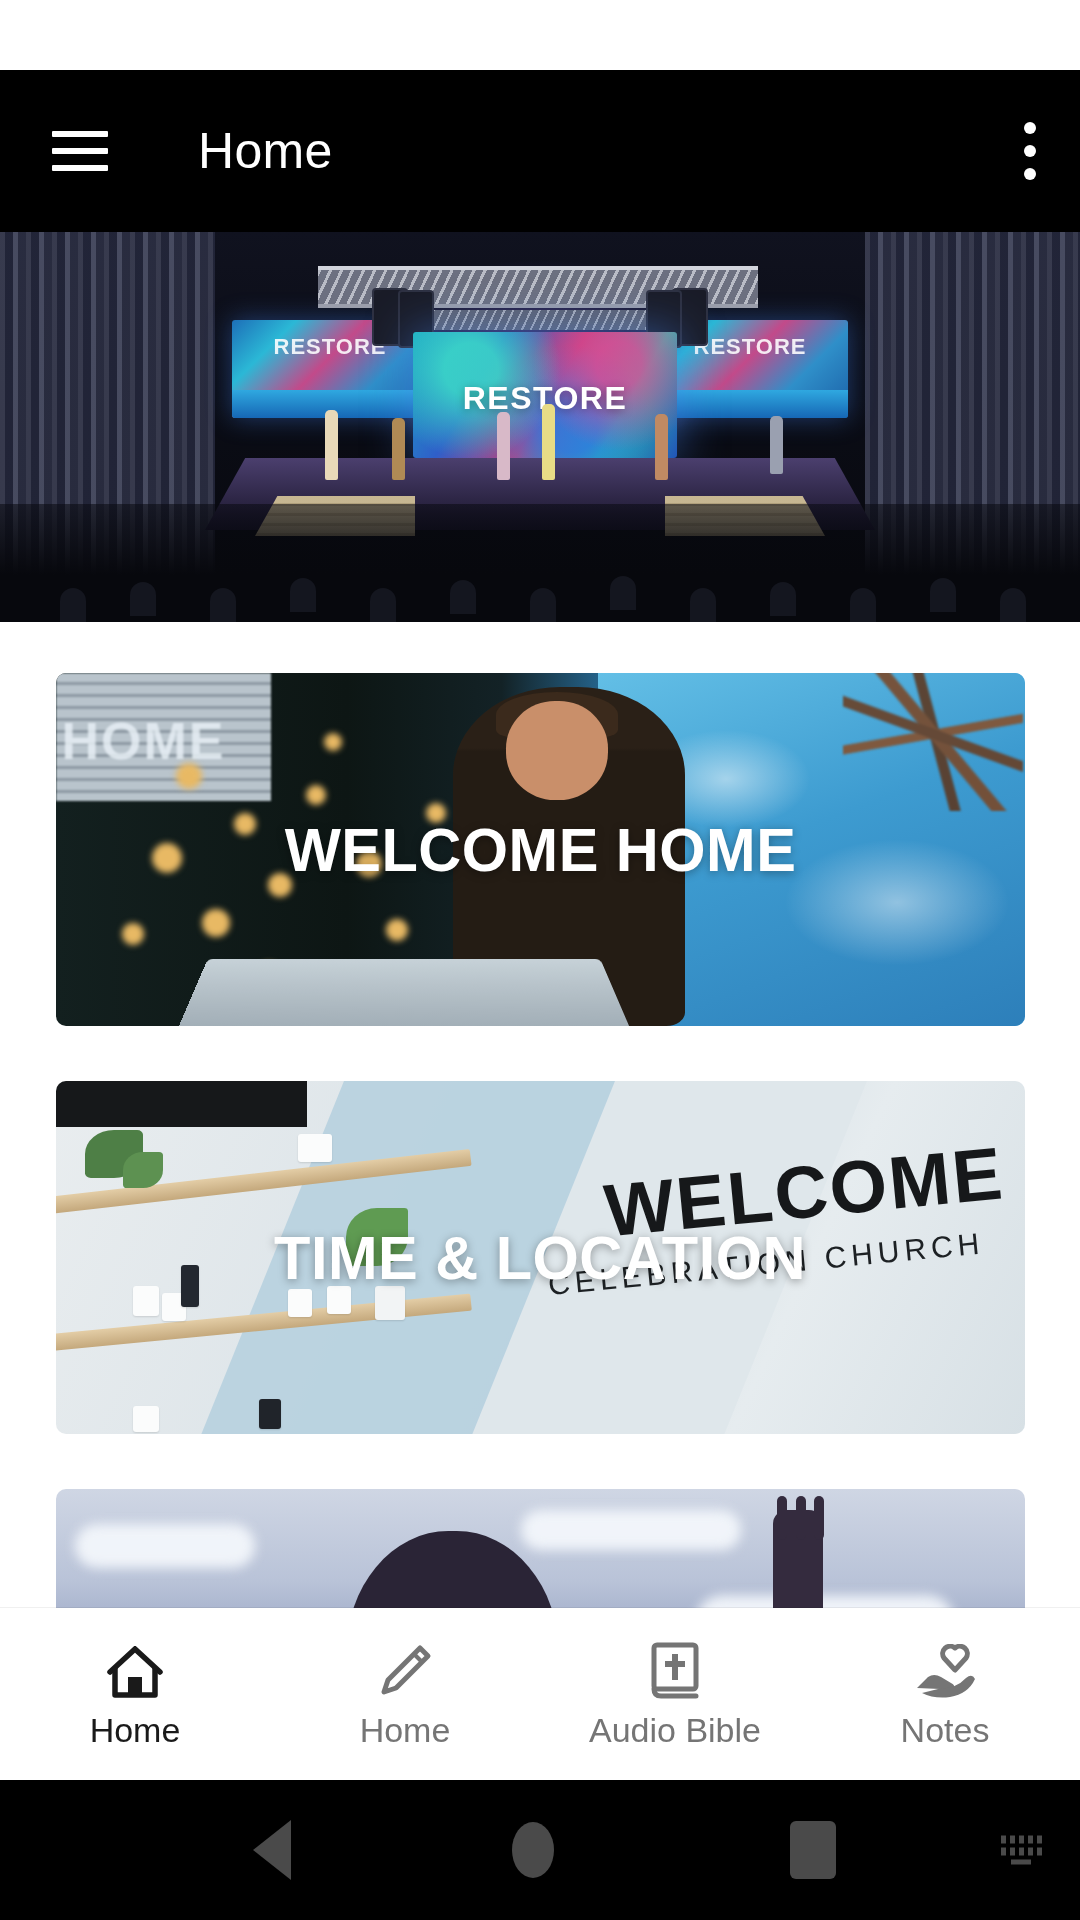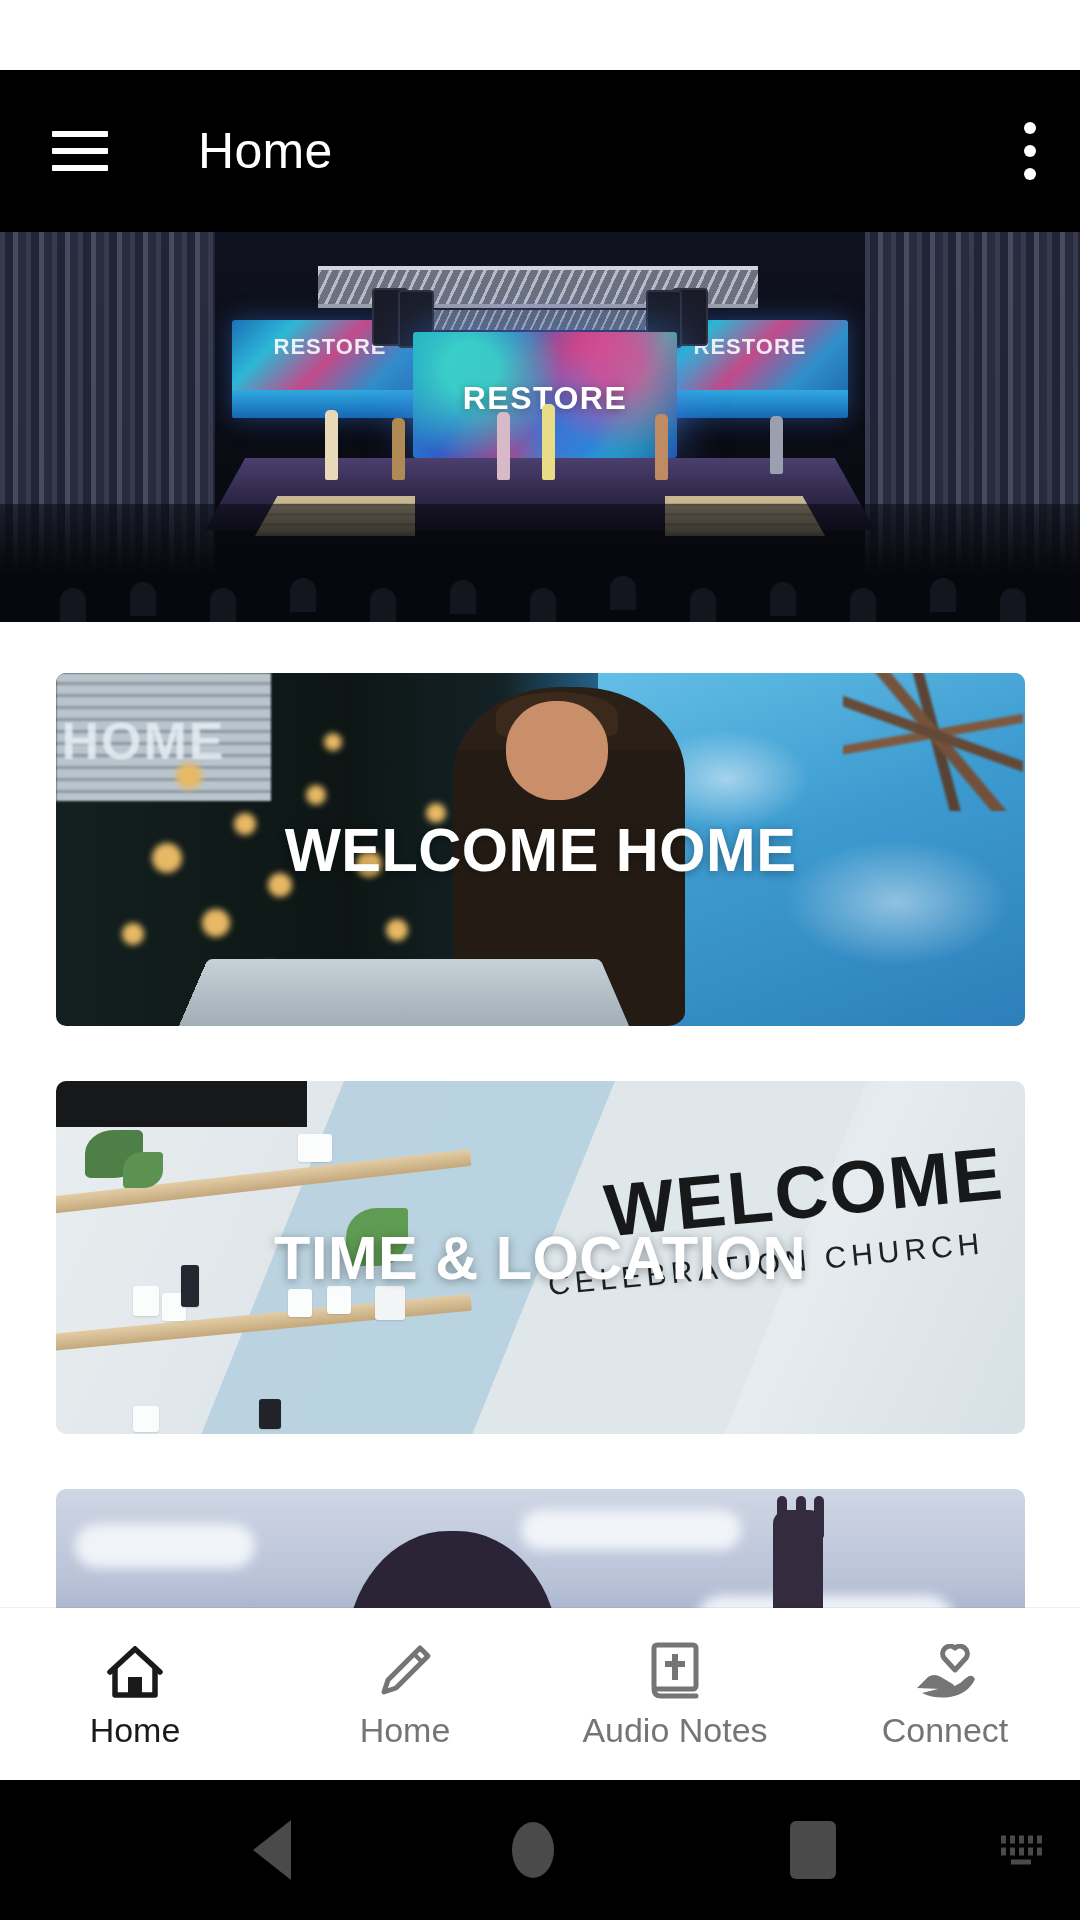--- a/index.html
+++ b/index.html
@@ -362,32 +362,32 @@
 
     <div class="navitem">
       <span class="glyph">
         <svg width="52" height="58" viewBox="0 0 52 58">
           <rect x="5" y="3" width="42" height="44" rx="3" fill="none" stroke="#757575" stroke-width="5"></rect>
           <path d="M5 47 Q5 54 12 54 L47 54" fill="none" stroke="#757575" stroke-width="5" stroke-linecap="round"></path>
           <rect x="23" y="12" width="6" height="26" fill="#757575"></rect>
           <rect x="16" y="19" width="20" height="6" fill="#757575"></rect>
         </svg>
       </span>
-      <span class="txt">Audio Notes</span>
+      <span class="txt">Audio Bible</span>
     </div>
 
     <div class="navitem">
       <span class="glyph">
         <svg width="62" height="56" viewBox="0 0 62 56">
           <path d="M41 4 a7.5 7.5 0 0 1 11 10 L41 26 L30 14 A7.5 7.5 0 0 1 41 4 Z" fill="none" stroke="#757575" stroke-width="5" stroke-linejoin="round"></path>
           <path d="M3 44 L14 33 Q20 29 27 33 L37 39 Q42 41 39 45 L26 45" fill="#757575"></path>
           <path d="M24 45 Q42 45 52 34 Q58 29 61 35 Q54 50 36 53 Q20 55 8 49 Z" fill="#757575"></path>
         </svg>
       </span>
-      <span class="txt">Connect</span>
+      <span class="txt">Notes</span>
     </div>
 
   </div>
 
   <div class="androidnav">
     <div class="an-back"></div>
     <div class="an-home"></div>
     <div class="an-recent"></div>
     <div class="an-kbd">
       <div class="row">

